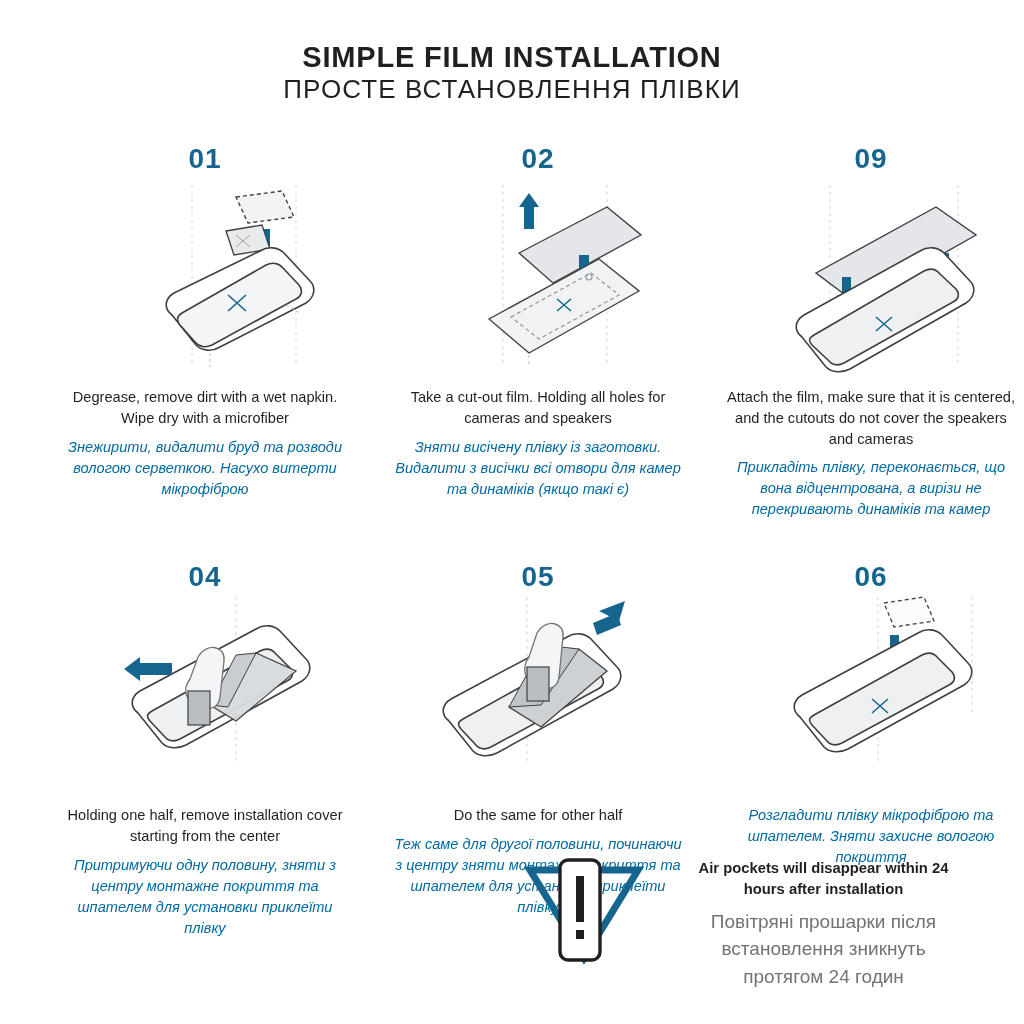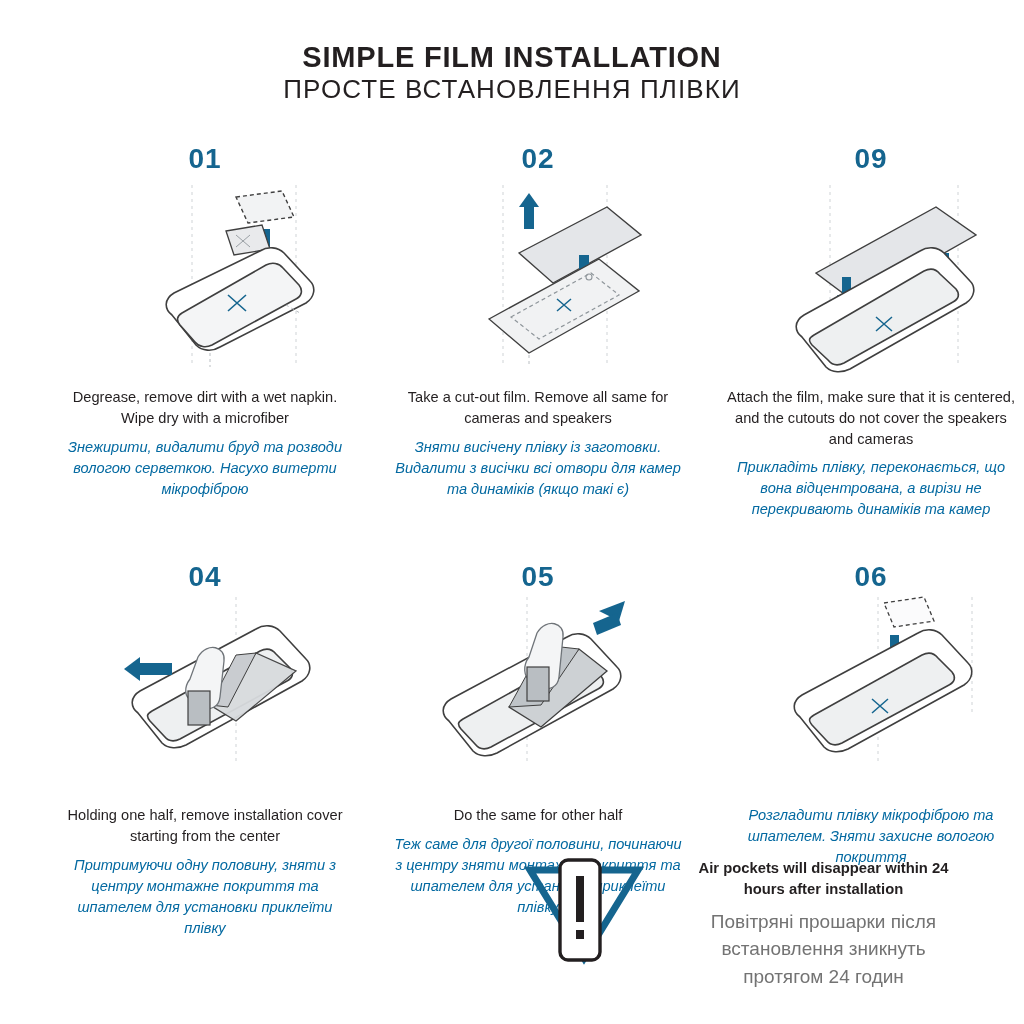--- a/index.html
+++ b/index.html
@@ -182,21 +182,21 @@
 
           <polygon points="96,142 206,82 246,114 136,176" fill="#f1f2f3" stroke="#3f3f3f" stroke-width="1.4"></polygon>
           <polygon points="118,140 198,96 226,118 146,162" fill="none" stroke="#8f969b" stroke-width="1.2" stroke-dasharray="4 3"></polygon>
           <path d="M164,122 l14,12 M178,122 l-14,12" stroke="#15658f" stroke-width="1.5"></path>
           <circle cx="196" cy="100" r="3" fill="none" stroke="#8f969b" stroke-width="1.1"></circle>
           <g stroke="#b9bec2" stroke-width="1" stroke-dasharray="3 3" fill="none">
             <line x1="136" y1="178" x2="136" y2="190"></line>
           </g>
         </svg>
       </div>
-      <div class="txt-en">Take a cut-out film. Remove all same for cameras and speakers</div>
+      <div class="txt-en">Take a cut-out film. Holding all holes for cameras and speakers</div>
       <div class="txt-uk">Зняти висічену плівку із заготовки. Видалити з висічки всі отвори для камер та динаміків (якщо такі є)</div>
     </div>
 
     <div class="step">
       <div class="step-num">09</div>
       <div class="art">
         <svg width="290" height="196" viewBox="0 0 290 196">
           <g stroke="#cfd3d6" stroke-width="1" stroke-dasharray="3 4" fill="none">
             <line x1="104" y1="8" x2="104" y2="190"></line>
             <line x1="232" y1="8" x2="232" y2="190"></line>

